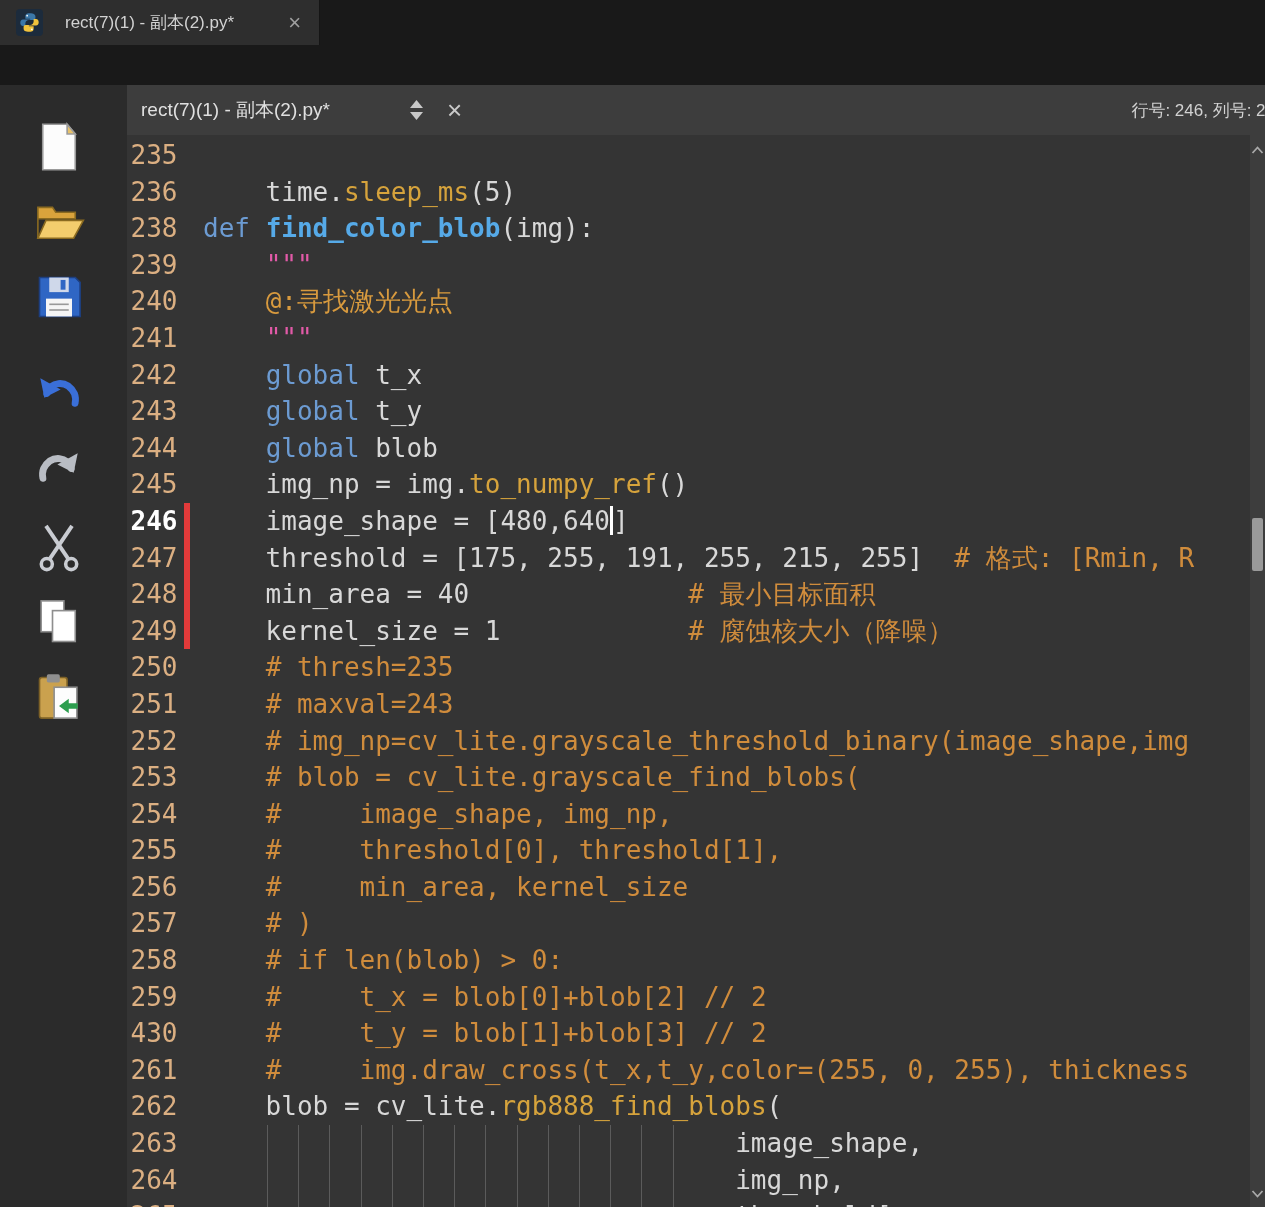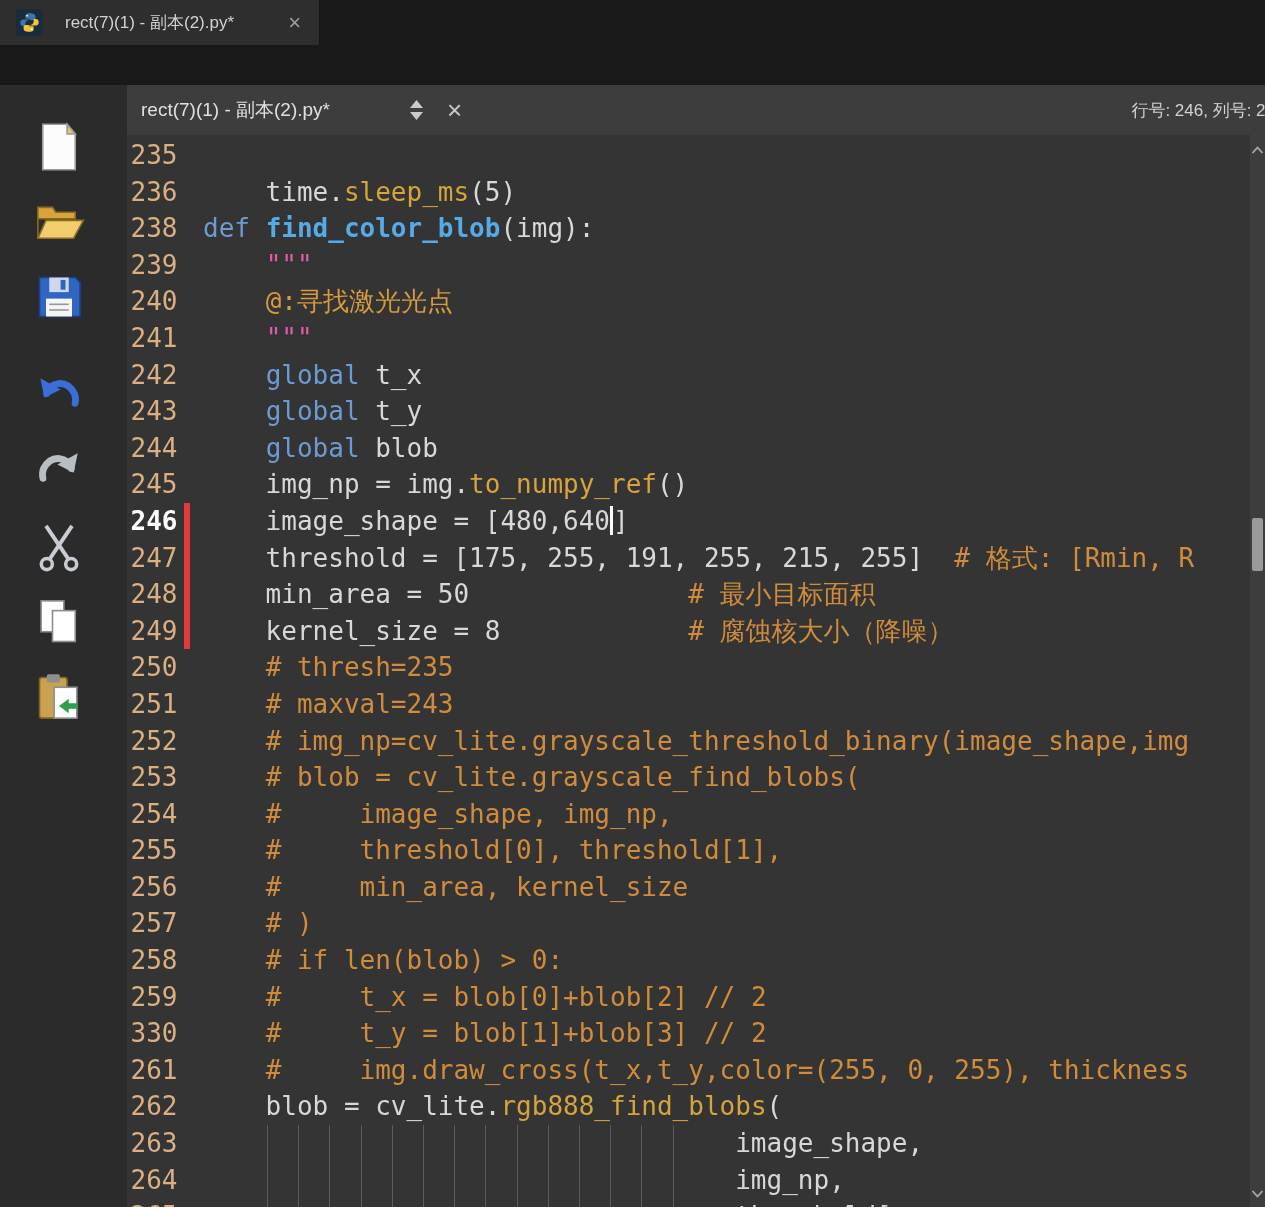--- a/index.html
+++ b/index.html
@@ -164,33 +164,33 @@
             <div class="line"><span class="ln">238</span><span class="bar"></span><span class="code"><span class="t-kw">def </span><span class="t-fn">find_color_blob</span><span class="t-p">(img):</span></span></div>
             <div class="line"><span class="ln">239</span><span class="bar"></span><span class="code"><span class="t-p">    </span><span class="t-str">"""</span></span></div>
             <div class="line"><span class="ln">240</span><span class="bar"></span><span class="code"><span class="t-p">    </span><span class="t-doc">@:寻找激光光点</span></span></div>
             <div class="line"><span class="ln">241</span><span class="bar"></span><span class="code"><span class="t-p">    </span><span class="t-str">"""</span></span></div>
             <div class="line"><span class="ln">242</span><span class="bar"></span><span class="code"><span class="t-p">    </span><span class="t-kw">global</span><span class="t-p"> t_x</span></span></div>
             <div class="line"><span class="ln">243</span><span class="bar"></span><span class="code"><span class="t-p">    </span><span class="t-kw">global</span><span class="t-p"> t_y</span></span></div>
             <div class="line"><span class="ln">244</span><span class="bar"></span><span class="code"><span class="t-p">    </span><span class="t-kw">global</span><span class="t-p"> blob</span></span></div>
             <div class="line"><span class="ln">245</span><span class="bar"></span><span class="code"><span class="t-p">    img_np = img.</span><span class="t-meth">to_numpy_ref</span><span class="t-p">()</span></span></div>
             <div class="line"><span class="ln cur">246</span><span class="bar red"></span><span class="code"><span class="t-p">    image_shape = [480,640</span><span class="cursor"></span><span class="t-p">]</span></span></div>
             <div class="line"><span class="ln">247</span><span class="bar red"></span><span class="code"><span class="t-p">    threshold = [175, 255, 191, 255, 215, 255]  </span><span class="t-cm"># 格式: [Rmin, R</span></span></div>
-            <div class="line"><span class="ln">248</span><span class="bar red"></span><span class="code"><span class="t-p">    min_area = 50              </span><span class="t-cm"># 最小目标面积</span></span></div>
-            <div class="line"><span class="ln">249</span><span class="bar red"></span><span class="code"><span class="t-p">    kernel_size = 8            </span><span class="t-cm"># 腐蚀核大小（降噪）</span></span></div>
+            <div class="line"><span class="ln">248</span><span class="bar red"></span><span class="code"><span class="t-p">    min_area = 40              </span><span class="t-cm"># 最小目标面积</span></span></div>
+            <div class="line"><span class="ln">249</span><span class="bar red"></span><span class="code"><span class="t-p">    kernel_size = 1            </span><span class="t-cm"># 腐蚀核大小（降噪）</span></span></div>
             <div class="line"><span class="ln">250</span><span class="bar"></span><span class="code"><span class="t-p">    </span><span class="t-cm"># thresh=235</span></span></div>
             <div class="line"><span class="ln">251</span><span class="bar"></span><span class="code"><span class="t-p">    </span><span class="t-cm"># maxval=243</span></span></div>
             <div class="line"><span class="ln">252</span><span class="bar"></span><span class="code"><span class="t-p">    </span><span class="t-cm"># img_np=cv_lite.grayscale_threshold_binary(image_shape,img</span></span></div>
             <div class="line"><span class="ln">253</span><span class="bar"></span><span class="code"><span class="t-p">    </span><span class="t-cm"># blob = cv_lite.grayscale_find_blobs(</span></span></div>
             <div class="line"><span class="ln">254</span><span class="bar"></span><span class="code"><span class="t-p">    </span><span class="t-cm">#     image_shape, img_np,</span></span></div>
             <div class="line"><span class="ln">255</span><span class="bar"></span><span class="code"><span class="t-p">    </span><span class="t-cm">#     threshold[0], threshold[1],</span></span></div>
             <div class="line"><span class="ln">256</span><span class="bar"></span><span class="code"><span class="t-p">    </span><span class="t-cm">#     min_area, kernel_size</span></span></div>
             <div class="line"><span class="ln">257</span><span class="bar"></span><span class="code"><span class="t-p">    </span><span class="t-cm"># )</span></span></div>
             <div class="line"><span class="ln">258</span><span class="bar"></span><span class="code"><span class="t-p">    </span><span class="t-cm"># if len(blob) &gt; 0:</span></span></div>
             <div class="line"><span class="ln">259</span><span class="bar"></span><span class="code"><span class="t-p">    </span><span class="t-cm">#     t_x = blob[0]+blob[2] // 2</span></span></div>
-            <div class="line"><span class="ln">330</span><span class="bar"></span><span class="code"><span class="t-p">    </span><span class="t-cm">#     t_y = blob[1]+blob[3] // 2</span></span></div>
+            <div class="line"><span class="ln">430</span><span class="bar"></span><span class="code"><span class="t-p">    </span><span class="t-cm">#     t_y = blob[1]+blob[3] // 2</span></span></div>
             <div class="line"><span class="ln">261</span><span class="bar"></span><span class="code"><span class="t-p">    </span><span class="t-cm">#     img.draw_cross(t_x,t_y,color=(255, 0, 255), thickness</span></span></div>
             <div class="line"><span class="ln">262</span><span class="bar"></span><span class="code"><span class="t-p">    blob = cv_lite.</span><span class="t-meth">rgb888_find_blobs</span><span class="t-p">(</span></span></div>
             <div class="line guides"><span class="ln">263</span><span class="bar"></span><span class="code"><span class="t-p">                                  image_shape,</span></span></div>
             <div class="line guides"><span class="ln">264</span><span class="bar"></span><span class="code"><span class="t-p">                                  img_np,</span></span></div>
             <div class="line guides"><span class="ln">265</span><span class="bar"></span><span class="code"><span class="t-p">                                  threshold[</span></span></div>
           </div>
 
         <div class="vscroll">
           <span class="sb-arrow">
             <svg width="13" height="8" viewBox="0 0 13 8">

